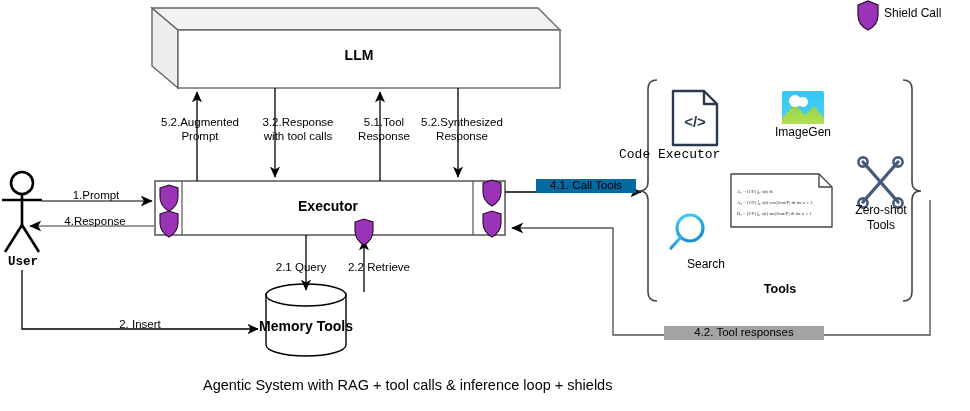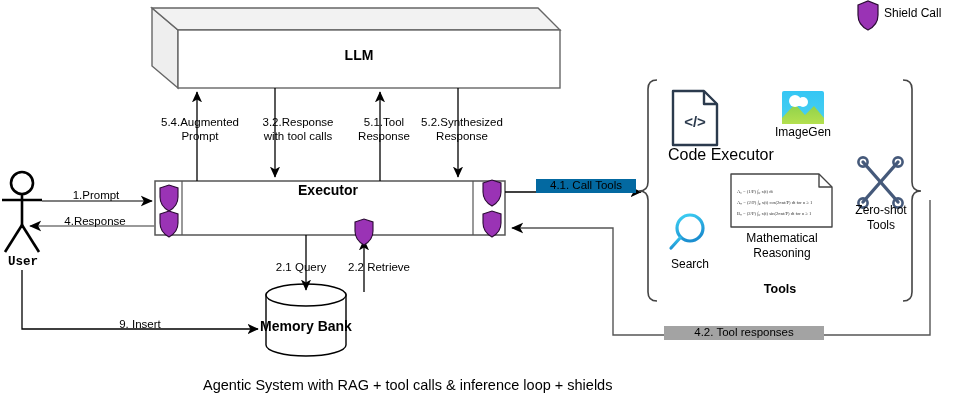--- a/index.html
+++ b/index.html
@@ -167,61 +167,59 @@
   </g>
   <g>
     <path d="M858,5 l10,-4 l10,4 v10 q0,10 -10,15 q-10,-5 -10,-15 z" fill="#9a33b5" stroke="#2a0a33" stroke-width="1.2"></path>
   </g>
 </svg>
 
 <div class="lbl bold" style="left:0px;top:256px;width:46px;font-size:12.5px;font-family:Liberation Mono, monospace;">User</div>
 
 <div class="lbl node-title" style="left:299px;top:49px;width:120px;">LLM</div>
 
-<div class="lbl node-title" style="left:268px;top:184px;width:120px;">Executor</div>
-
-<div class="lbl node-title" style="left:246px;top:320px;width:120px;">Memory Bank</div>
+<div class="lbl node-title" style="left:268px;top:200px;width:120px;">Executor</div>
+
+<div class="lbl node-title" style="left:246px;top:320px;width:120px;">Memory Tools</div>
 
 <div class="lbl bold" style="left:740px;top:283px;width:80px;font-size:12.5px;">Tools</div>
 
 <div class="lbl" style="left:884px;top:7px;width:90px;text-align:left;font-size:12px;">Shield Call</div>
 
 <div class="lbl" style="left:46px;top:189px;width:100px;">1.Prompt</div>
 
 <div class="lbl" style="left:40px;top:215px;width:110px;">4.Response</div>
 
-<div class="lbl" style="left:85px;top:318px;width:110px;">9. Insert</div>
+<div class="lbl" style="left:85px;top:318px;width:110px;">2. Insert</div>
 
 <div class="lbl" style="left:262px;top:261px;width:78px;">2.1 Query</div>
 
 <div class="lbl" style="left:334px;top:261px;width:90px;">2.2 Retrieve</div>
 
-<div class="lbl" style="left:140px;top:116px;width:120px;">5.4.Augmented
+<div class="lbl" style="left:140px;top:116px;width:120px;">5.2.Augmented
 Prompt</div>
 
 <div class="lbl" style="left:235px;top:116px;width:126px;">3.2.Response
 with tool calls</div>
 
 <div class="lbl" style="left:341px;top:116px;width:86px;">5.1.Tool
 Response</div>
 
 <div class="lbl" style="left:404px;top:116px;width:116px;">5.2.Synthesized
 Response</div>
 
 <div class="lbl" style="left:536px;top:179px;width:100px;background:#0369a1;">4.1. Call Tools</div>
 
 <div class="lbl" style="left:664px;top:326px;width:160px;background:#a3a3a3;">4.2. Tool responses</div>
 
-<div class="lbl" style="left:668px;top:148px;width:100px;font-size:16px;">Code Executor</div>
+<div class="lbl" style="left:619px;top:148px;width:100px;font-size:13px;font-family:Liberation Mono, monospace;">Code Executor</div>
 
 <div class="lbl" style="left:763px;top:126px;width:80px;font-size:12px;">ImageGen</div>
 
-<div class="lbl" style="left:655px;top:258px;width:70px;font-size:12px;">Search</div>
-
-<div class="lbl" style="left:726px;top:231px;width:112px;font-size:12px;line-height:15px;">Mathematical
-Reasoning</div>
+<div class="lbl" style="left:655px;top:258px;width:70px;font-size:12px;text-align:right;">Search</div>
+
 
 <div class="lbl" style="left:838px;top:203px;width:86px;font-size:12px;line-height:15px;">Zero-shot
 Tools</div>
 
 <div class="caption" style="left:192px;top:377px;margin-left:11px;">Agentic System with RAG + tool calls &amp; inference loop + shields</div>
 
 </div>
 
 </body></html>

